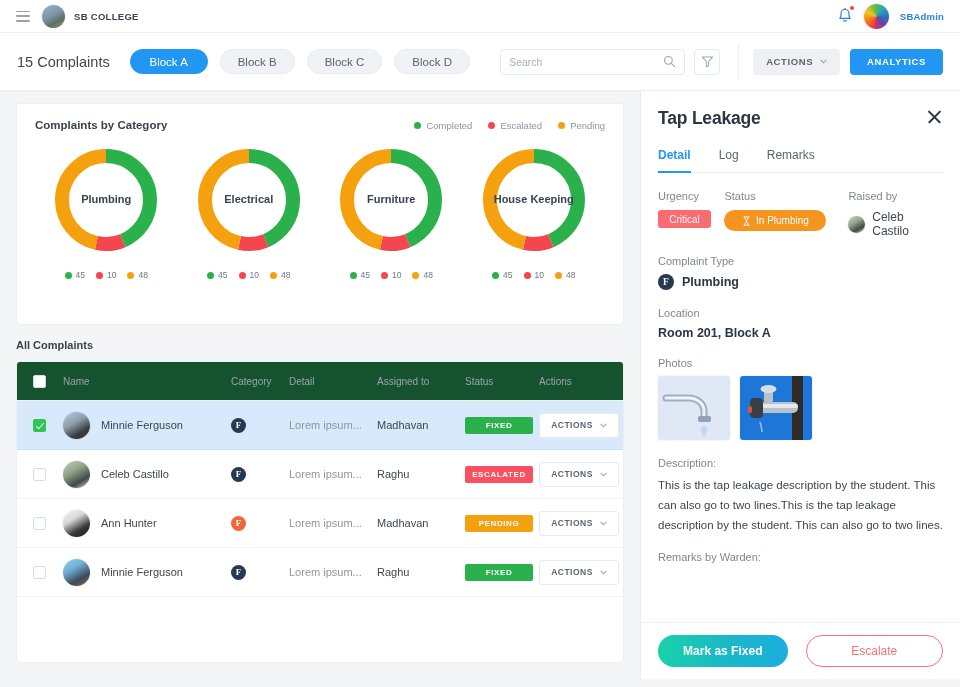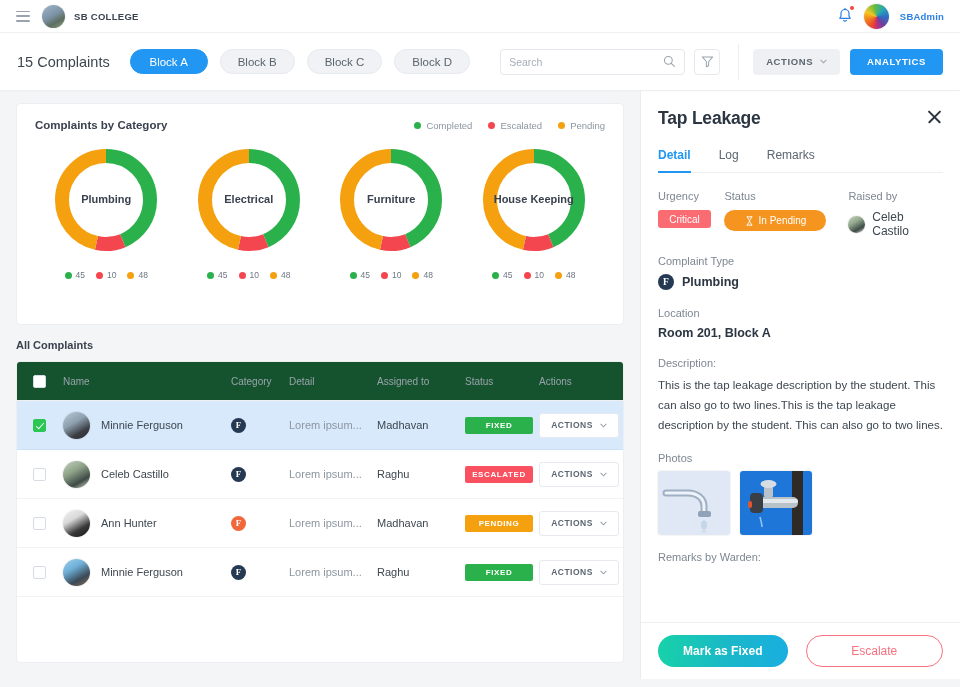--- a/index.html
+++ b/index.html
@@ -558,21 +558,21 @@
           <div class="meta-col urg">
             <span class="meta-label">Urgency</span>
             <span class="pill-critical">Critical</span>
           </div>
           <div class="meta-col sts">
             <span class="meta-label">Status</span>
             <span class="pill-progress">
               <svg width="9" height="10" viewBox="0 0 10 12" fill="none" stroke="#fff" stroke-width="1.1">
                 <path d="M2 1h6M2 11h6M2.6 1c0 2.4 2.4 3.4 2.4 5s-2.4 2.6-2.4 5M7.4 1c0 2.4-2.4 3.4-2.4 5s2.4 2.6 2.4 5" stroke-linecap="round" stroke-linejoin="round"></path>
               </svg>
-              <span>In Pending</span>
+              <span>In Plumbing</span>
             </span>
           </div>
           <div class="meta-col">
             <span class="meta-label">Raised by</span>
             <span class="raised-by">
               <i class="raised-av"></i>
               <span class="raised-name">Celeb Castilo</span>
             </span>
           </div>
         </div>
@@ -581,25 +581,20 @@
           <div class="field-label">Complaint Type</div>
           <div class="type-row">
             <span class="type-icon">F</span>
             <span class="field-value">Plumbing</span>
           </div>
         </div>
 
         <div class="field">
           <div class="field-label">Location</div>
           <div class="field-value">Room 201, Block A</div>
-        </div>
-
-        <div class="field">
-          <div class="field-label">Description:</div>
-          <div class="desc-text">This is the tap leakage description by the student. This can also go to two lines.This is the tap leakage description by the student. This can also go to two lines.</div>
         </div>
 
         <div class="field">
           <div class="field-label">Photos</div>
           <div class="photos">
             <div class="photo">
               <svg width="72" height="64" viewBox="0 0 72 64">
                 <rect width="72" height="64" fill="#dfe8f4"></rect>
                 <path d="M8 22h22c10 0 16 6 16 13v6" stroke="#9fb0c4" stroke-width="7" fill="none" stroke-linecap="round"></path>
                 <path d="M8 22h22c10 0 16 6 16 13v6" stroke="#eef3f9" stroke-width="3" fill="none" stroke-linecap="round"></path>
@@ -617,20 +612,25 @@
                 <rect x="10" y="22" width="13" height="20" rx="4" fill="#3a3f45"></rect>
                 <rect x="24" y="14" width="9" height="13" rx="3" fill="#b9c2c9"></rect>
                 <ellipse cx="28.5" cy="13" rx="8" ry="4" fill="#d7dee3"></ellipse>
                 <rect x="8" y="30" width="4" height="7" rx="2" fill="#e2562c"></rect>
                 <path d="M20 46c1 4 2 7 2 10" stroke="#8fc4f5" stroke-width="1.6" fill="none"></path>
               </svg>
             </div>
           </div>
         </div>
 
+        <div class="field">
+          <div class="field-label">Description:</div>
+          <div class="desc-text">This is the tap leakage description by the student. This can also go to two lines.This is the tap leakage description by the student. This can also go to two lines.</div>
+        </div>
+
         <div class="remarks-label">Remarks by Warden:</div>
       </div>
 
       <div class="panel-footer">
         <button class="btn-fix">Mark as Fixed</button>
         <button class="btn-esc">Escalate</button>
       </div>
     </div>
 
   </div>

